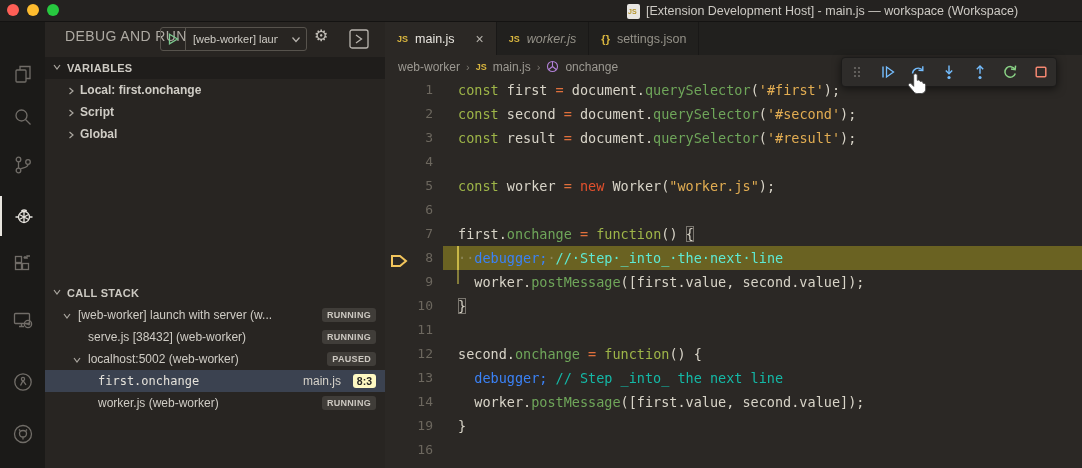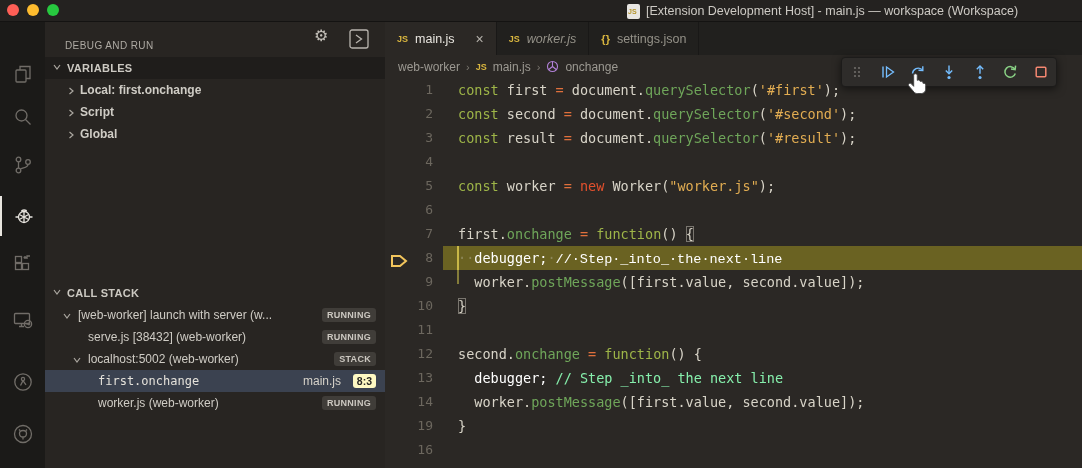--- a/index.html
+++ b/index.html
@@ -21,21 +21,21 @@
   
   .activitybar { position:absolute; left:0; top:22px; width:45px; height:446px; background:#1b1a18; }
   .ab-item { position:absolute; left:0; width:45px; height:40px; display:flex; align-items:center; justify-content:center; }
   .ab-item svg { stroke:#807c76; fill:none; stroke-width:1.3; opacity:.85; }
   .ab-item.active svg { stroke:#e8e5df; opacity:1; }
   .ab-item.active { border-left:2px solid #e8e5df; }
 
   
   .sidebar { position:absolute; left:45px; top:22px; width:340px; height:446px; background:#282522; }
   .sb-toolbar { position:absolute; left:0; top:0; width:340px; height:35px; display:flex; align-items:center; }
-  .sb-title { position:absolute; left:20px; top:18px; font-size:10px; color:#aeaaa3; letter-spacing:.4px; white-space:nowrap; }
+  .sb-title { position:absolute; left:20px; top:6px; font-size:14px; color:#aeaaa3; letter-spacing:.4px; white-space:nowrap; }
   .launch-select { position:absolute; left:115px; top:5px; width:147px; height:24px; border:1px solid #57534d; border-radius:3px; display:flex; align-items:center; }
   .launch-play { padding:0 6px 0 7px; border-right:1px solid #57534d; height:100%; display:flex; align-items:center; }
   .launch-label { font-size:11px; color:#cfccc5; padding:0 3px 0 7px; white-space:nowrap; overflow:hidden; max-width:92px; }
   .launch-chevron { margin-left:auto; padding-right:5px; display:flex; }
   .sb-gear { position:absolute; left:269px; top:4px; font-size:16px; color:#c2beb7; }
   .sb-console-icon { position:absolute; left:303px; top:6px; }
 
   .section-header { position:absolute; left:0; width:340px; height:22px; display:flex; align-items:center; font-size:11px; font-weight:bold; color:#ccc9c2; letter-spacing:.3px; }
   .section-header .chev { position:absolute; left:7px; }
   .section-header .hdr-label { position:absolute; left:22px;text-align:center; }
@@ -69,24 +69,24 @@
   .code-row { position:absolute; left:0; width:697px; height:24px; line-height:24px; white-space:pre; }
   .gutter-num { position:absolute; left:0; width:48px; text-align:right; color:#6c675e; font-size:13px; }
   .code-text { position:absolute; left:73px; }
   .exec-arrow { position:absolute; left:5px; top:5px; }
   .tk-kw  { color:#9eb548; }
   .tk-fn  { color:#6fa65a; }
   .tk-op  { color:#e0703c; }
   .tk-new { color:#e2502d; }
   .tk-str { color:#e2ad52; }
   .tk-id  { color:#d8d4c8; }
-  .tk-cm  { color:#86efac; }
-  .tk-dbg { color:#ffffff; }
+  .tk-cm  { color:#14b8a6; }
+  .tk-dbg { color:#3b82f6; }
   .tk-ws  { color:#8d8758; }
-  .tk-cm8 { color:#ffffff;font-family:Liberation Mono, monospace; }
+  .tk-cm8 { color:#5eead4; }
   .tk-brm { color:#d8d4c8; outline:1px solid #7a766f; outline-offset:-1px; }
 
   
   .debug-toolbar { position:absolute; left:456px; top:35px; width:216px; height:30px; background:#2e2c2a; border:1px solid #1c1b1a; border-radius:4px; box-shadow:0 2px 8px rgba(0,0,0,.55); display:flex; align-items:center; padding:0 7px; gap:14px; z-index:5; }
   .dtb-btn { display:flex; align-items:center; justify-content:center; width:18px; height:18px; }
   .cursor-hand { position:absolute; left:521px; top:50px; z-index:6; }
 </style>
 </head>
 <body>
 
@@ -162,20 +162,33 @@
         <svg width="24" height="24" viewBox="0 0 24 24">
           <circle cx="12" cy="12" r="8.5"></circle>
           <path d="M8.5 11.5 c0-2 1.5-3 3.5-3 s3.5 1 3.5 3 -1.5 3.5-3.5 3.5 -3.5-1.5-3.5-3.5z M9 8.5 L8 7.5 M15 8.5 L16 7.5 M12 15 v2.5"></path>
         </svg>
       </div>
     </div>
 
   <div class="sidebar">
     <div class="sb-toolbar">
       <span class="sb-title">DEBUG AND RUN</span>
+      <div class="launch-select">
+        <span class="launch-play">
+          <svg width="11" height="12" viewBox="0 0 11 12">
+              <path d="M1.5 1.2 L9.5 6 L1.5 10.8 Z" fill="none" stroke="#7cc98f" stroke-width="1.3"></path>
+            </svg>
+        </span>
+        <span class="launch-label">[web-worker] laun</span>
+        <span class="launch-chevron">
+          <svg width="10" height="9" viewBox="0 0 10 9">
+              <path d="M1.5 2.5 L5 6.5 L8.5 2.5" fill="none" stroke="#b8b4ae" stroke-width="1.2"></path>
+            </svg>
+        </span>
+      </div>
       <span class="sb-gear">⚙</span>
       <span class="sb-console-icon">
         <svg width="22" height="22" viewBox="0 0 22 22">
             <rect x="2" y="2" width="18" height="18" rx="2" fill="none" stroke="#b8b4ae" stroke-width="1.3"></rect>
             <path d="M8 7 L13.5 11 L8 15" fill="none" stroke="#b8b4ae" stroke-width="1.3"></path>
           </svg>
       </span>
     </div>
     <div id="variables-section">
         <div class="section-header" style="top:35px;background:#1f1d1b">
@@ -219,21 +232,21 @@
         </div>
         <div class="tree-row cs-row" style="top:304px">
           <span class="row-label" style="left:43px">serve.js [38432] (web-worker)</span>
           <span class="badge">RUNNING</span>
         </div>
         <div class="tree-row cs-row" style="top:326px">
           <span class="chev" style="left:27px"><svg width="10" height="10" viewBox="0 0 10 10">
               <path d="M2 3 L5 7 L8 3" fill="none" stroke="#aba7a0" stroke-width="1.2"></path>
             </svg></span>
           <span class="row-label" style="left:43px">localhost:5002 (web-worker)</span>
-          <span class="badge">STACK</span>
+          <span class="badge">PAUSED</span>
         </div>
         <div class="tree-row cs-row selected" style="top:348px">
           <span class="row-label mono" style="left:53px">first.onchange</span>
           <span class="file-label">main.js</span>
           <span class="pos-badge">8:3</span>
         </div>
         <div class="tree-row cs-row" style="top:370px">
           <span class="row-label" style="left:53px">worker.js (web-worker)</span>
           <span class="badge">RUNNING</span>
         </div>

